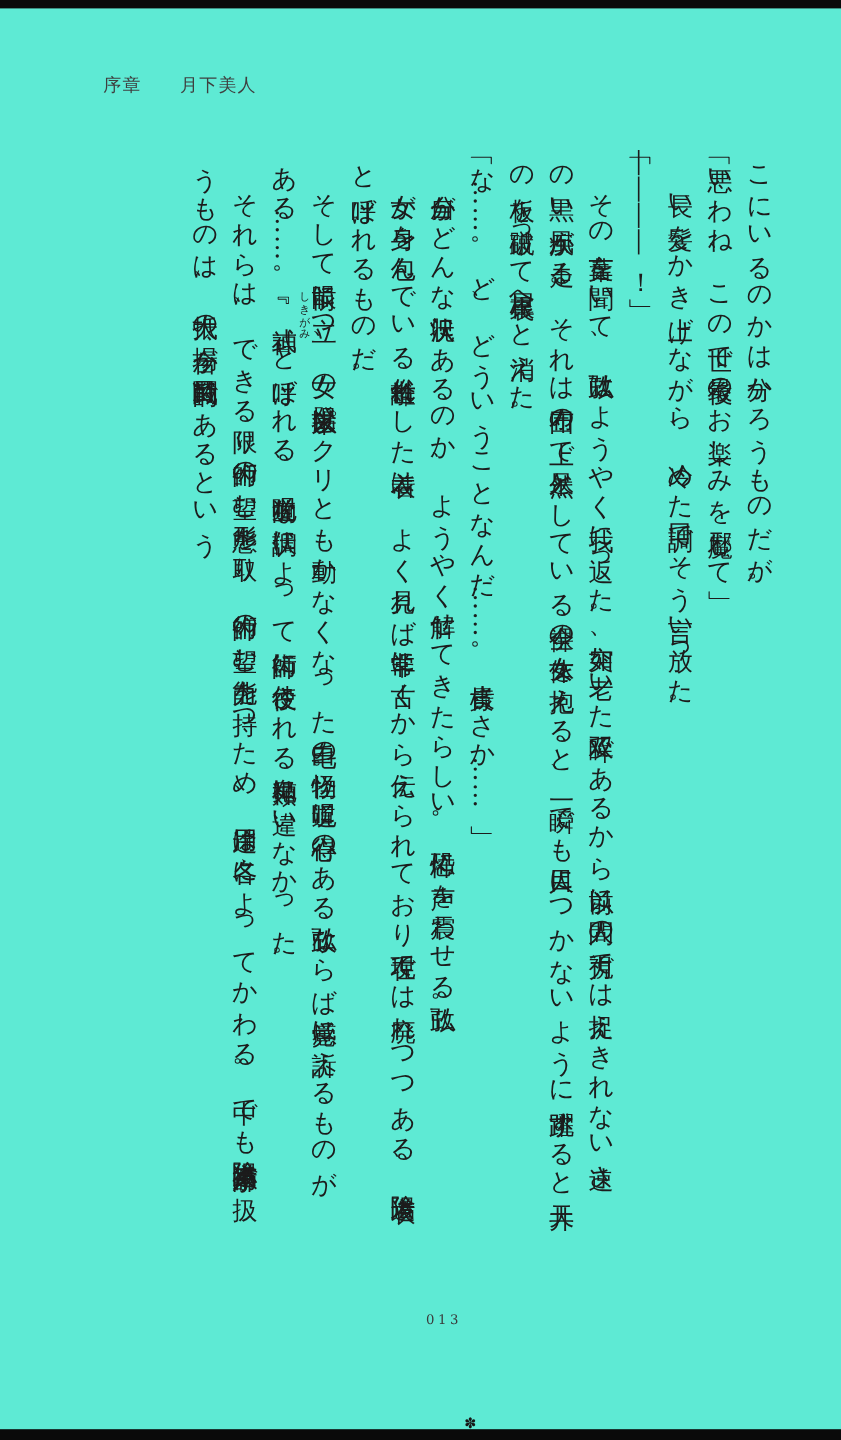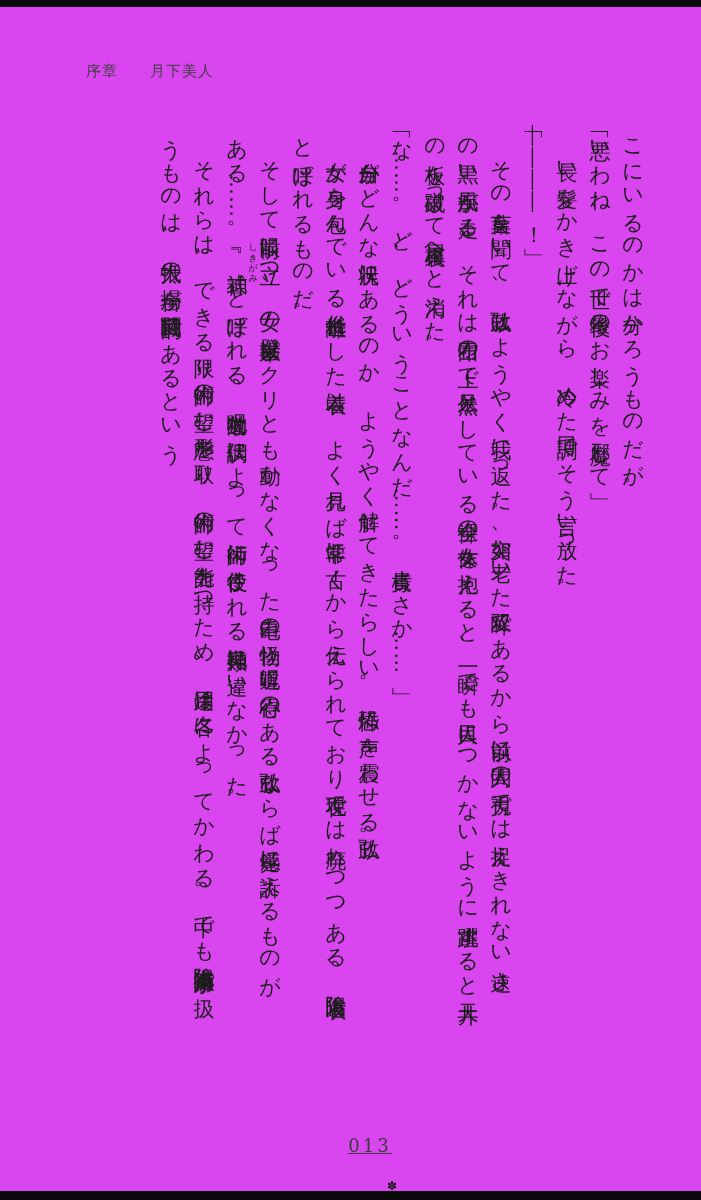--- a/index.html
+++ b/index.html
@@ -6,21 +6,21 @@
   html, body { margin: 0; padding: 0; }
   body {
     width: 701px; height: 1200px;
     background: #f6f6f4;
     font-family: "DejaVu Serif", serif;
     overflow: hidden;
   }
   .page {
     position: relative;
     width: 701px; height: 1200px;
-    background: #d946ef;
+    background: #5eead4;
   }
   .edge {
     position: absolute; left: 0; width: 701px;
     background: #0a0a0a;
   }
   .edge.top { top: 0; height: 7px; }
   .edge.bottom { bottom: 0; height: 9px; }
   .running-head {
     position: absolute;
     top: 62px; left: 86px;
@@ -43,26 +43,25 @@
   }
   .vtext p { margin: 0; padding: 0; }
   ruby { ruby-align: center; }
   ruby rt {
     font-size: 9px;
     letter-spacing: 0;
     color: #1c1c1c;
   }
   .page-number {
     position: absolute;
-    top: 1135px; left: 40px; width: 660px;
+    top: 1093px; left: 40px; width: 660px;
     text-align: center;
-    font-size: 18px;
+    font-size: 11px;
     letter-spacing: 3px;
     color: #3a3a3a;
-    text-decoration: underline;
   }
   .ornament {
     position: absolute;
     top: 1179px; left: 370px; width: 44px;
     text-align: center;
     font-size: 12px;
     color: #161616;
   }
 </style>
 </head>

